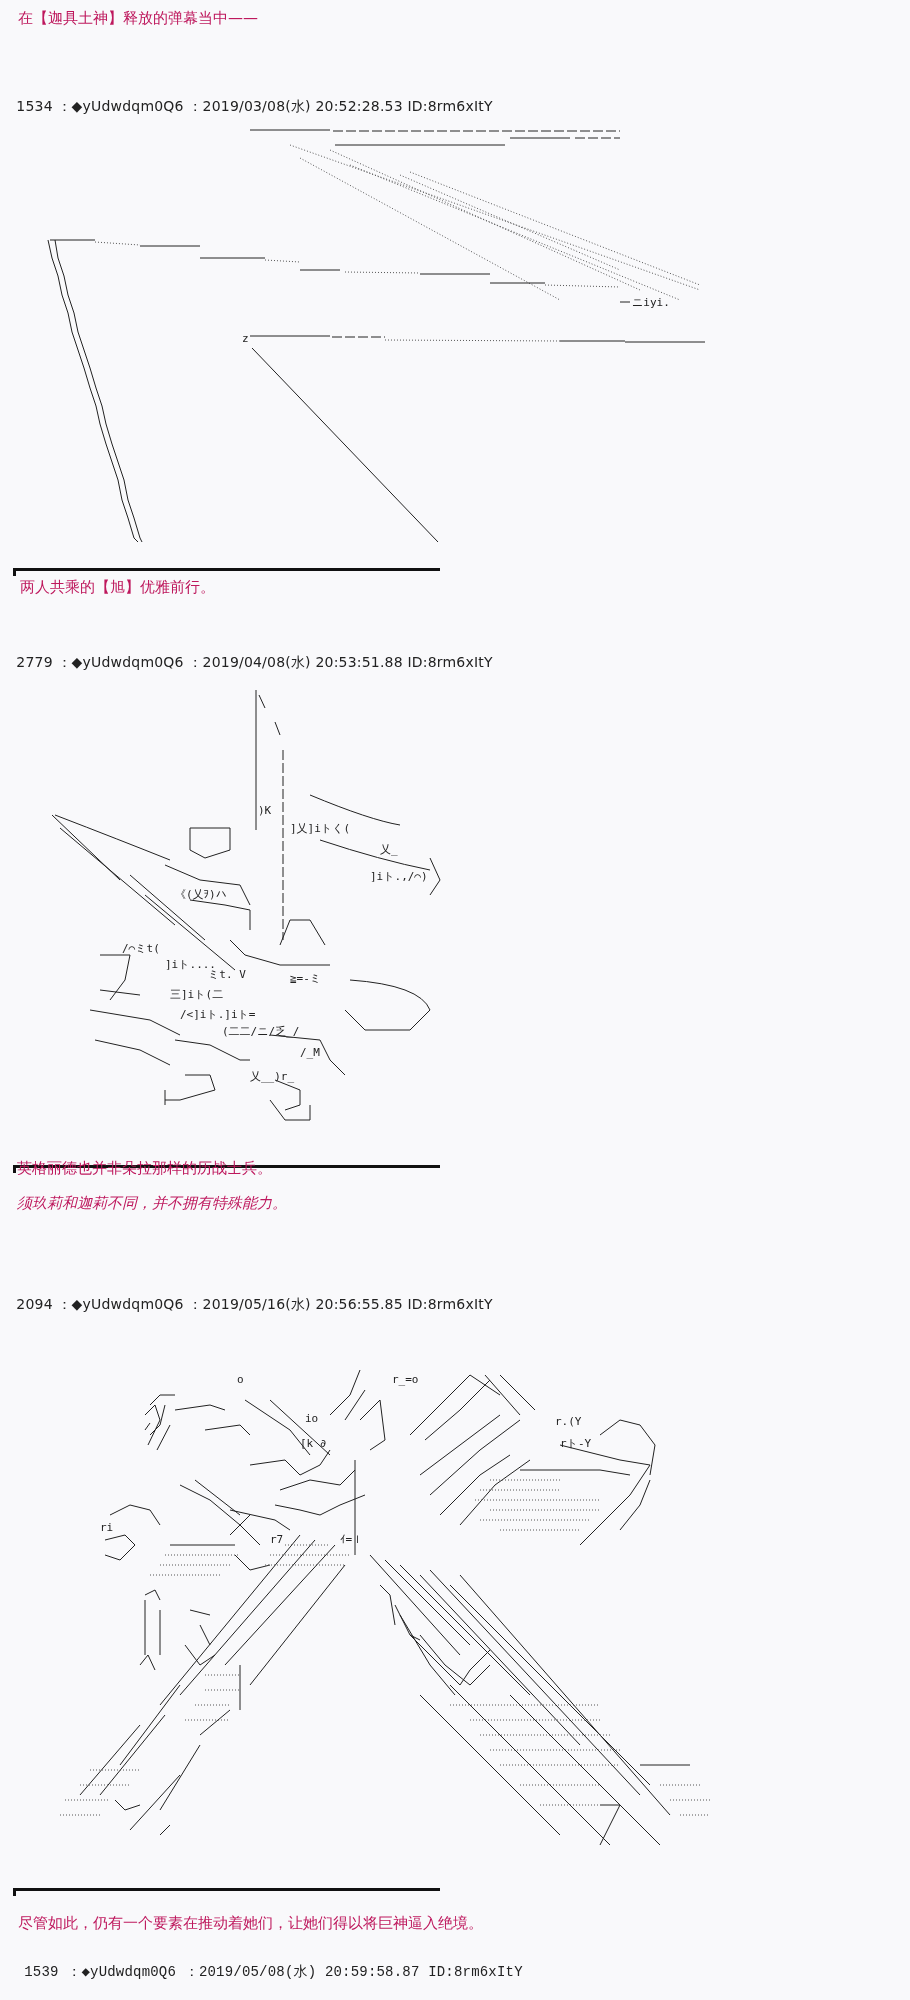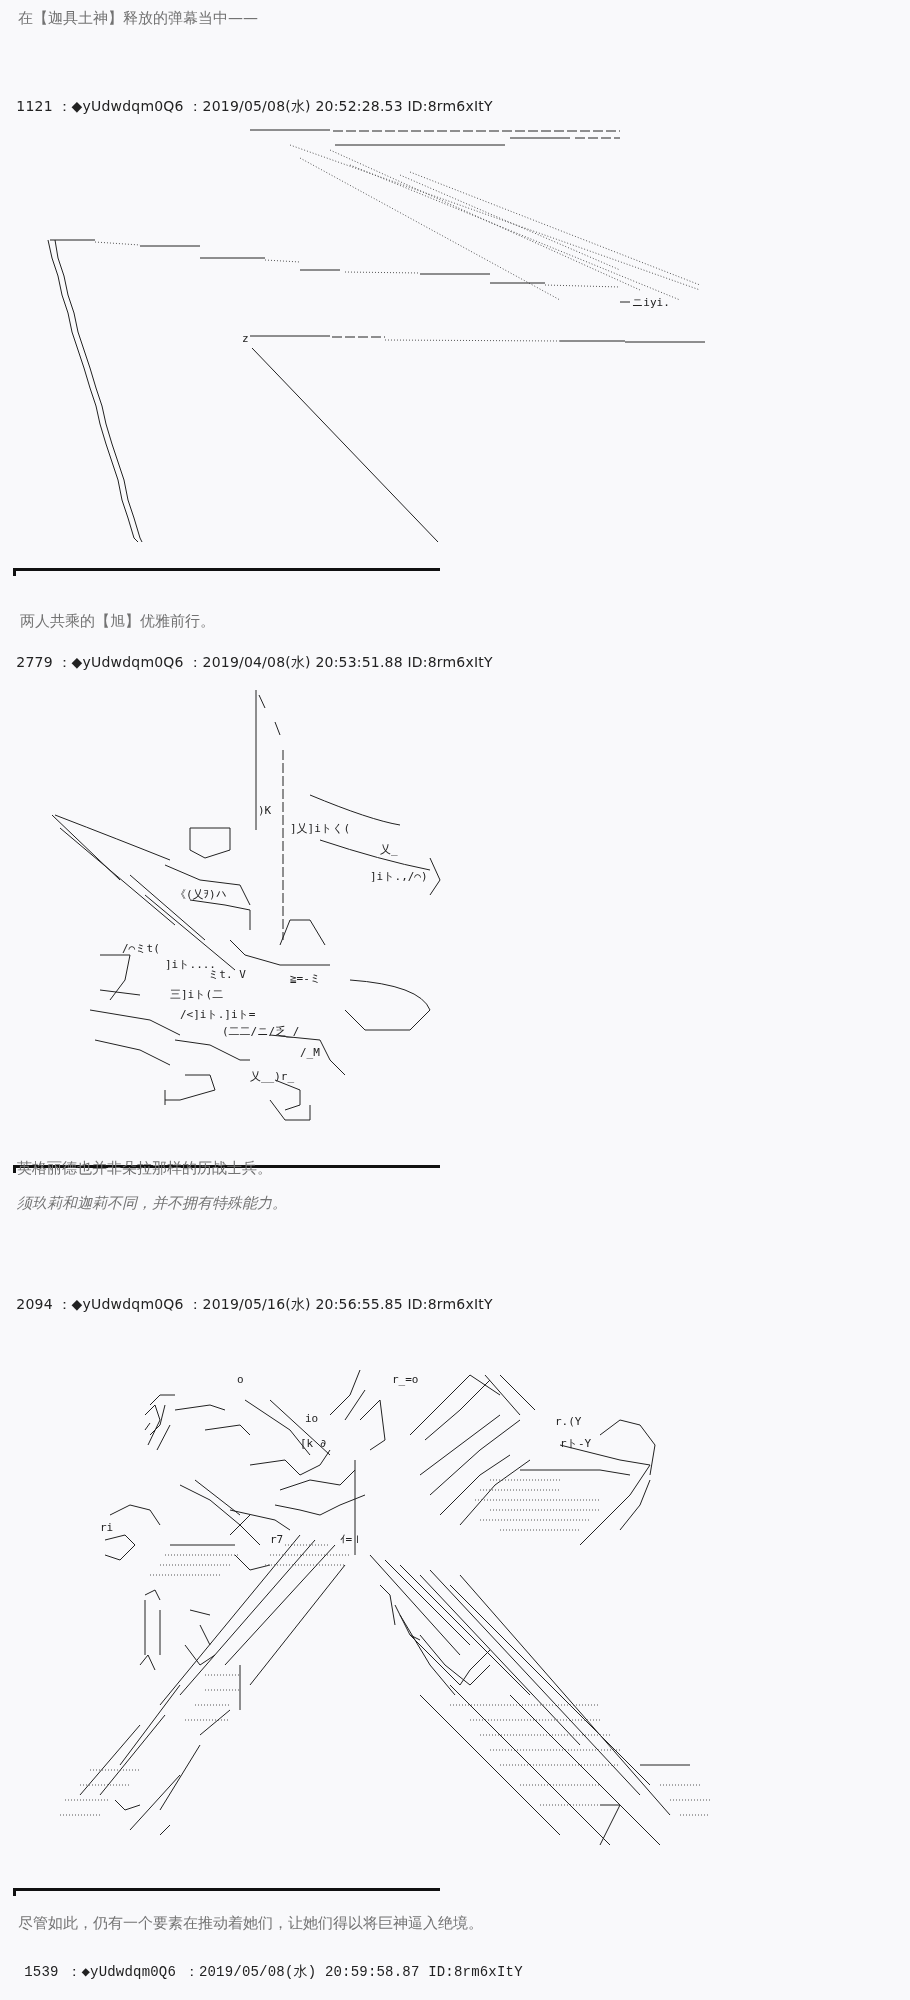--- a/index.html
+++ b/index.html
@@ -1,37 +1,37 @@
 <!DOCTYPE html>
 <html><head>
 <meta charset="utf-8">
 <style>
   html, body { margin:0; padding:0; }
   body {
     width:910px; height:2000px; background:#f9f9fb; position:relative; overflow:hidden;
     font-family:"DejaVu Sans", "Liberation Sans", sans-serif; color:#222;
   }
   .abs { position:absolute; }
-  .narr { font-size:15px; line-height:18px; color:#737373; white-space:pre; }
+  .narr { font-size:15px; line-height:18px; color:#be185d; white-space:pre; }
   .hdr { font-size:14px; line-height:16px; color:#222; white-space:pre; letter-spacing:0.2px; }
   .rule { position:absolute; height:3px; background:#111; }
   .rule-tick { position:absolute; width:3px; height:8px; background:#111; }
   svg.art { position:absolute; overflow:visible; }
   svg.art line, svg.art polyline, svg.art path { stroke:#222; stroke-width:1; fill:none; }
   svg.art .dot { stroke:#555; stroke-dasharray:1 2; }
   svg.art .dash { stroke-dasharray:10 3; }
   svg.art text { font-family:"DejaVu Sans Mono", monospace; font-size:11px; fill:#222; }
 </style>
 </head>
 <body>
 
 <div class="abs narr" style="left:18px;top:9px;">在【迦具土神】释放的弹幕当中——</div>
 
 <div class="abs hdr" style="left:7px;top:82px;">
-  <span>1121</span> <span>：</span><span>◆yUdwdqm0Q6</span> <span>：</span><span>2019/05/08(水) 20:52:28.53</span> <span>ID:8rm6xItY</span>
+  <span>1534</span> <span>：</span><span>◆yUdwdqm0Q6</span> <span>：</span><span>2019/03/08(水) 20:52:28.53</span> <span>ID:8rm6xItY</span>
 </div>
 
 <svg class="art" style="left:0;top:0;" width="910" height="560">
 
   <line x1="250" y1="130" x2="330" y2="130"></line>
   <line x1="333" y1="131" x2="620" y2="131" class="dash"></line>
   <line x1="510" y1="138" x2="570" y2="138"></line>
   <line x1="575" y1="138" x2="620" y2="138" class="dash"></line>
   <line x1="335" y1="145" x2="505" y2="145"></line>
 
@@ -64,21 +64,21 @@
 
   <line x1="252" y1="348" x2="438" y2="542"></line>
 
   <polyline points="48,240 52,258 58,276 62,295 68,313 72,332 78,350 84,368 90,388 96,406 100,424 106,444 112,462 118,480 122,500 128,518 134,538 138,542"></polyline>
   <polyline points="55,240 58,258 64,276 68,295 74,313 78,332 84,350 90,368 96,388 102,406 106,424 112,444 118,462 124,480 128,500 134,518 140,538 142,542"></polyline>
 </svg>
 
 <div class="rule" style="left:13px;top:568px;width:427px;"></div>
 <div class="rule-tick" style="left:13px;top:568px;"></div>
 
-<div class="abs narr" style="left:20px;top:612px;">两人共乘的【旭】优雅前行。</div>
+<div class="abs narr" style="left:20px;top:578px;">两人共乘的【旭】优雅前行。</div>
 
 <div class="abs hdr" style="left:7px;top:638px;">
   <span>2779</span> <span>：</span><span>◆yUdwdqm0Q6</span> <span>：</span><span>2019/04/08(水) 20:53:51.88</span> <span>ID:8rm6xItY</span>
 </div>
 
 <svg class="art" style="left:0;top:680px;" width="910" height="450">
 
   <line x1="256" y1="10" x2="256" y2="150"></line>
   <line x1="283" y1="70" x2="283" y2="260" class="dash"></line>
   <line x1="259" y1="15" x2="265" y2="28"></line>

